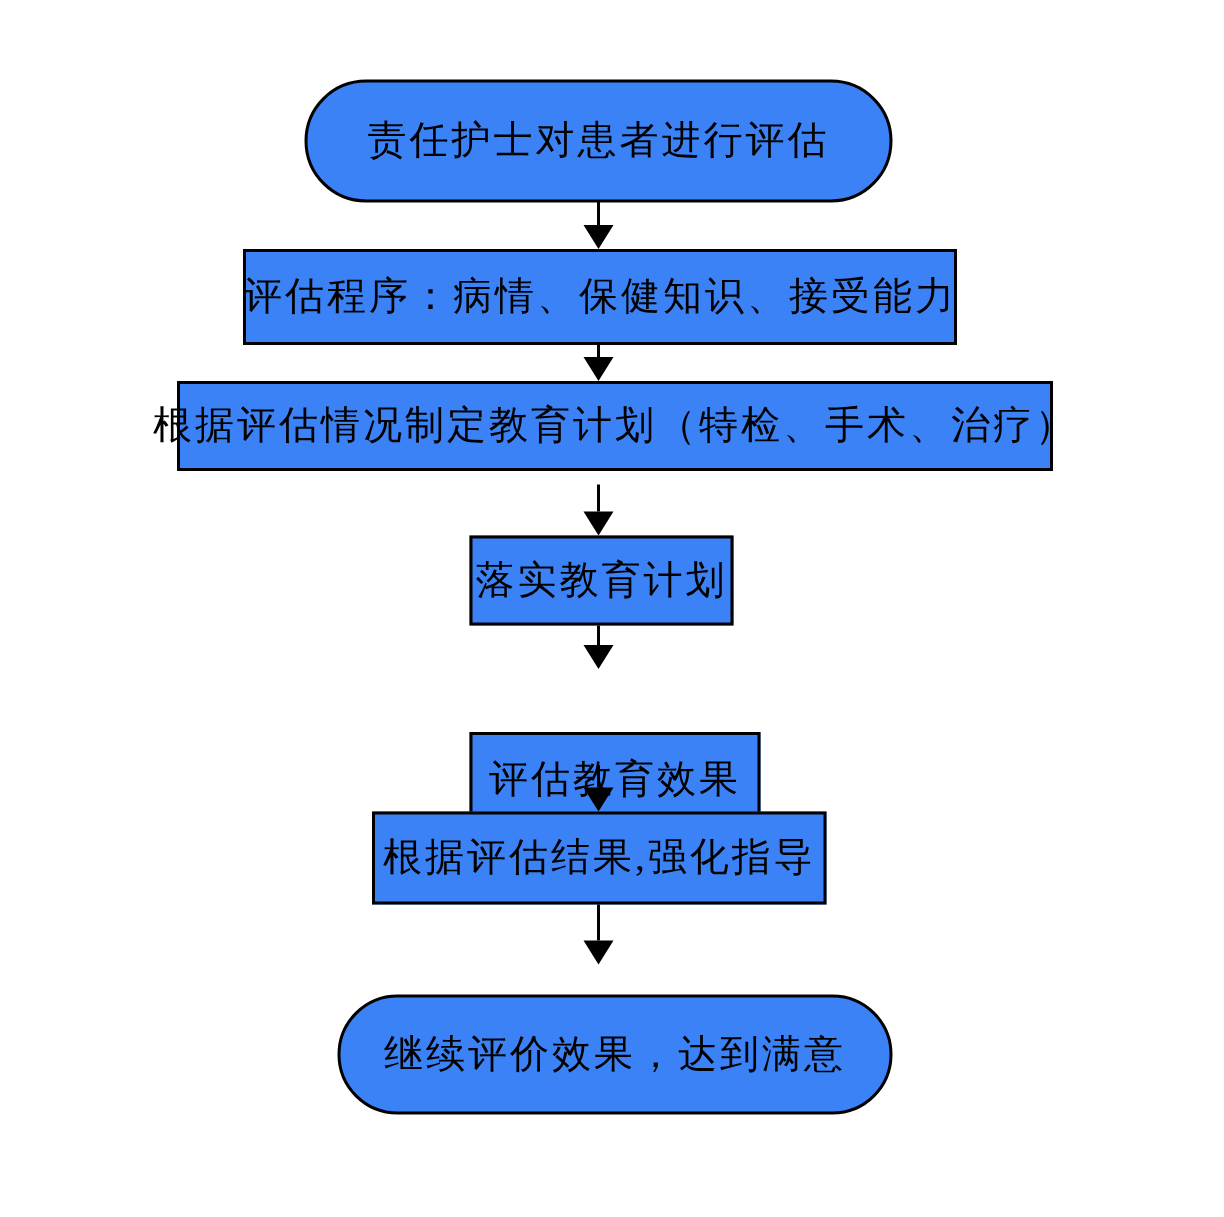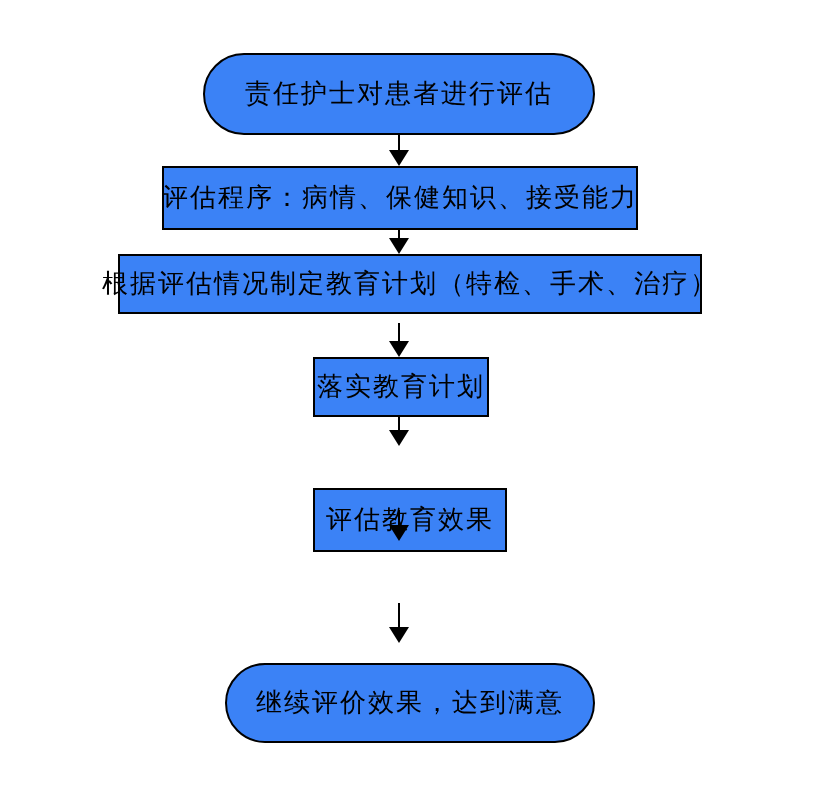--- a/index.html
+++ b/index.html
@@ -95,20 +95,23 @@
 
   <div class="node" style="left:313px; top:466px; width:194px; height:64px;margin-top:22px;">
     <span>评估教育效果</span>
   </div>
 
   <div class="connector" style="left:388px; top:510px; height:31px;">
     <div class="stem"></div>
     <div class="head"></div>
   </div>
 
+  <div class="node" style="left:248px; top:541px; width:303px; height:62px;">
+    <span>根据评估结果,强化指导</span>
+  </div>
 
   <div class="connector" style="left:388px; top:603px; height:40px;">
     <div class="stem"></div>
     <div class="head"></div>
   </div>
 
   <div class="node terminator-bottom" style="left:225px; top:643px; width:370px; height:80px;margin-top:20px;">
     <span>继续评价效果，达到满意</span>
   </div>
 

